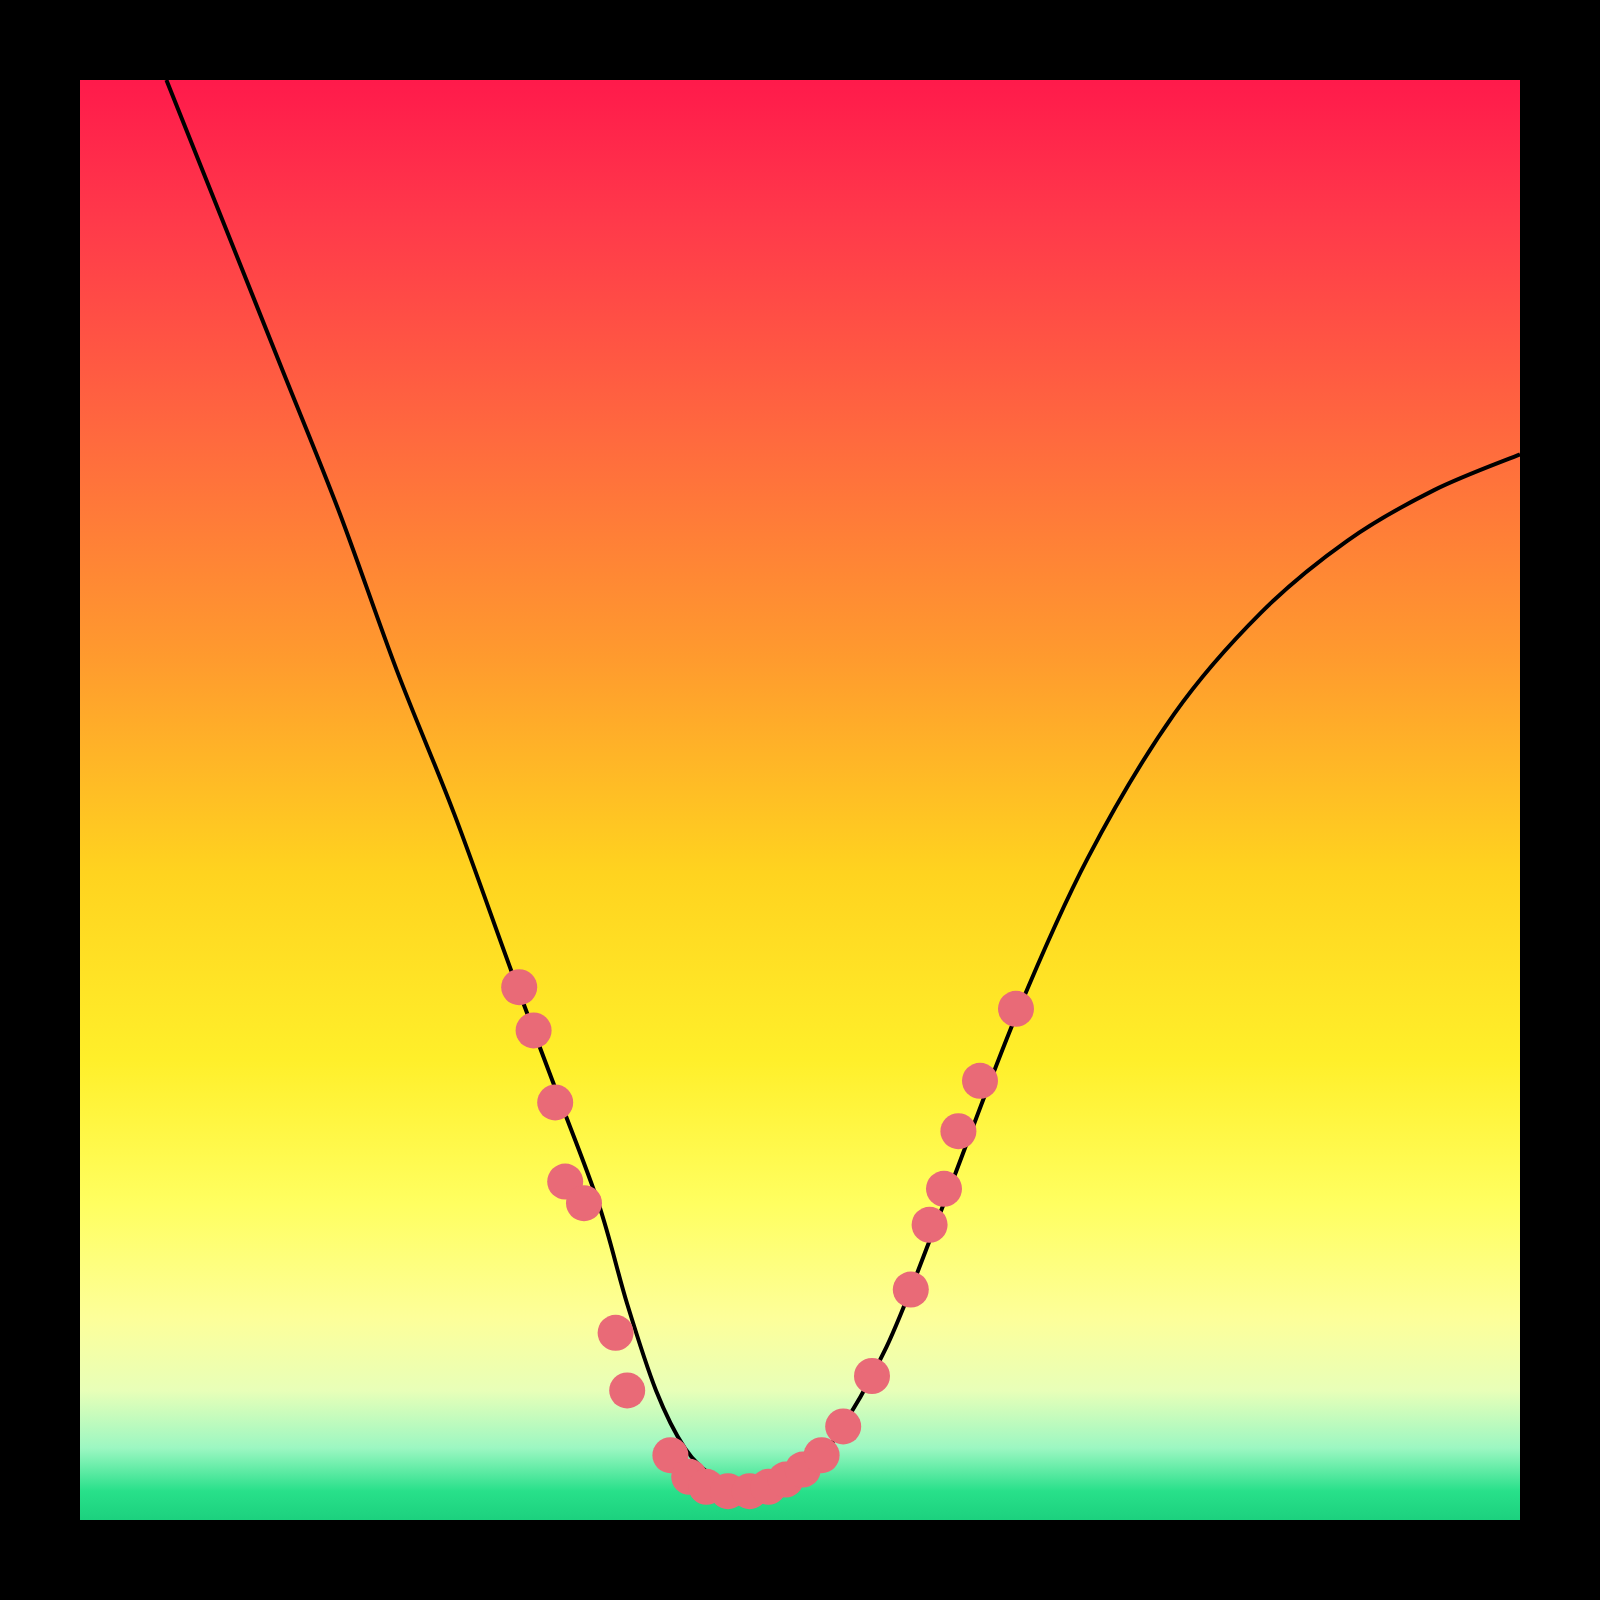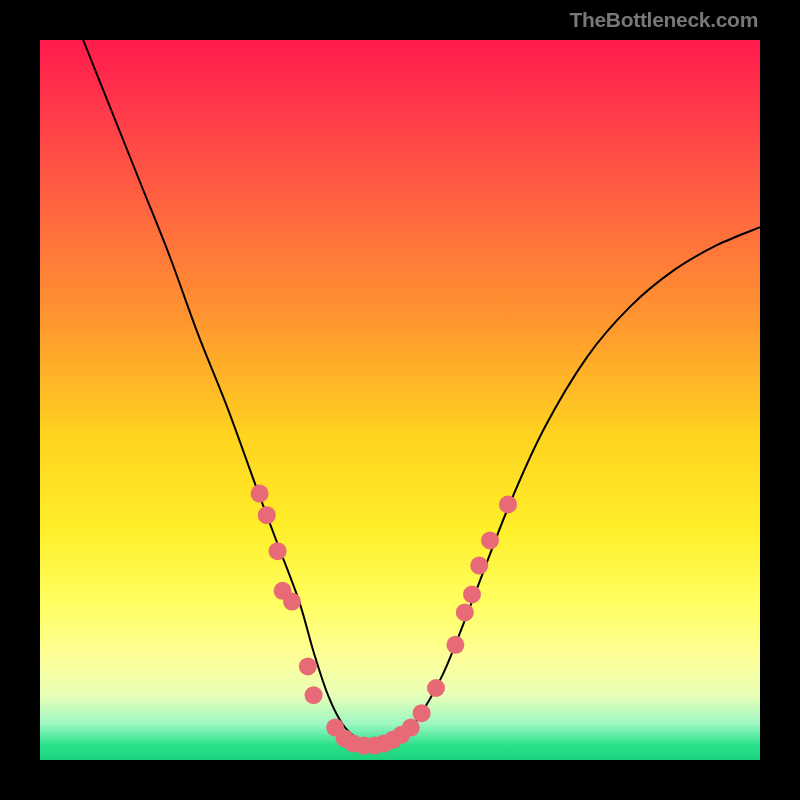--- a/index.html
+++ b/index.html
@@ -88,14 +88,13 @@
           <circle cx="396.0" cy="648.0" r="9" fill="#e96a77"></circle>
           <circle cx="415.4" cy="604.8" r="9" fill="#e96a77"></circle>
           <circle cx="424.8" cy="572.4" r="9" fill="#e96a77"></circle>
           <circle cx="432.0" cy="554.4" r="9" fill="#e96a77"></circle>
           <circle cx="439.2" cy="525.6" r="9" fill="#e96a77"></circle>
           <circle cx="450.0" cy="500.4" r="9" fill="#e96a77"></circle>
           <circle cx="468.0" cy="464.4" r="9" fill="#e96a77"></circle>
         </g>
     </svg>
   </div>
-  <div class="watermark">TheBottleneck.com</div>
 </div>
 
 </body></html>

